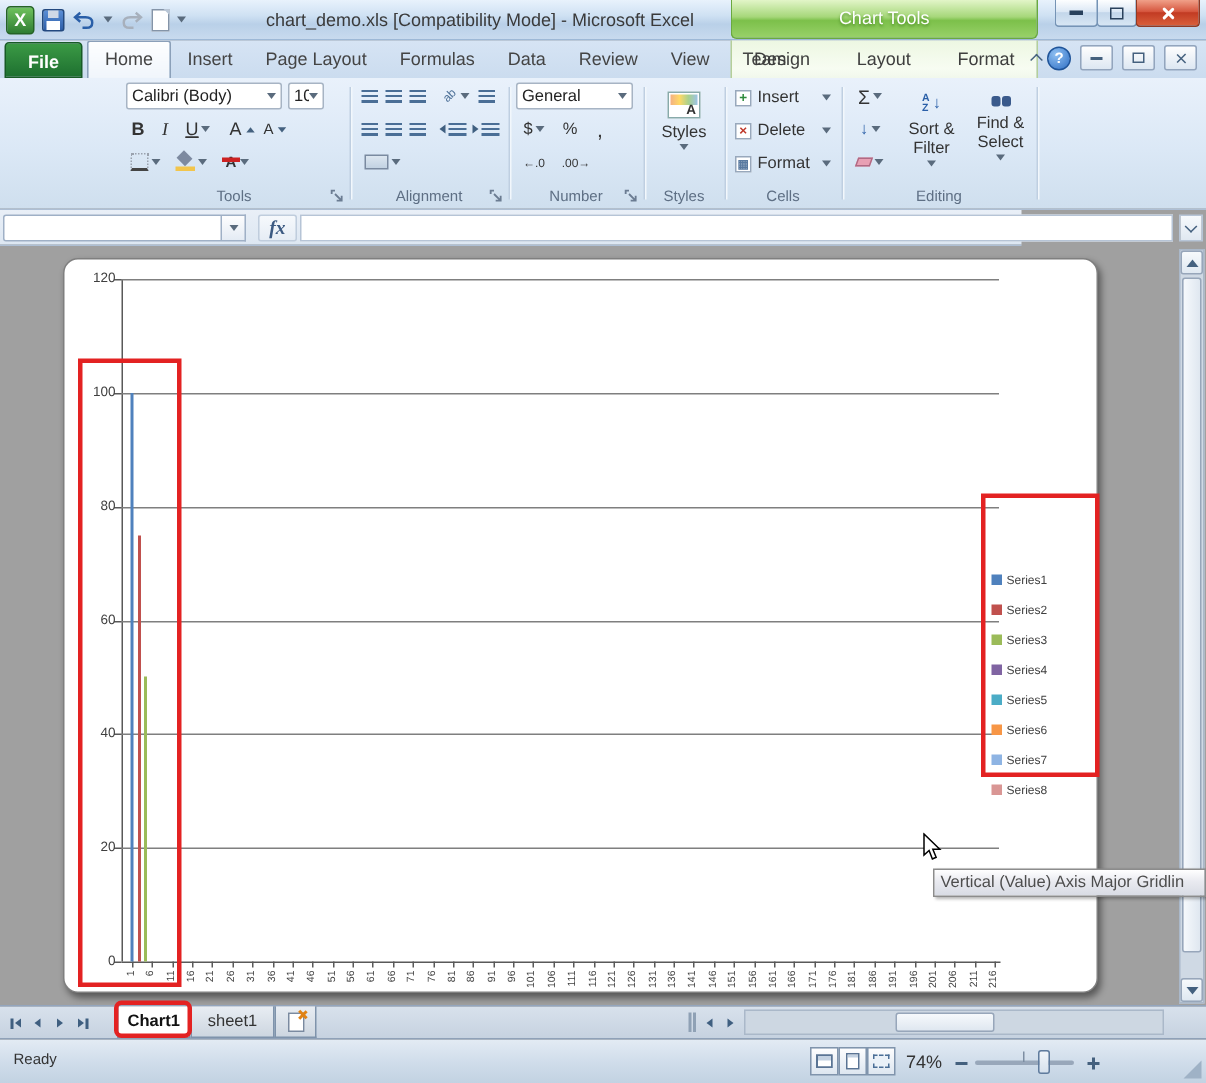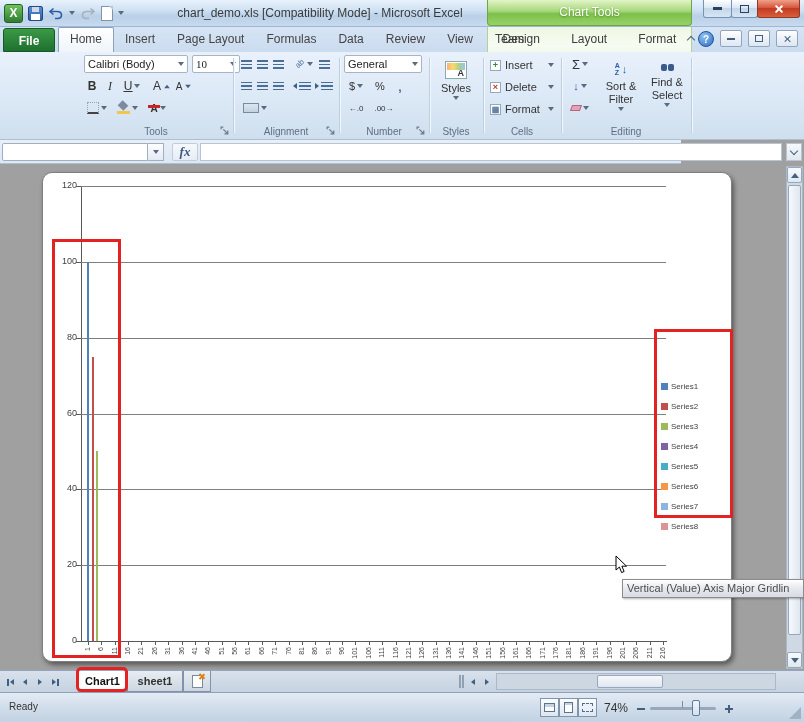--- a/index.html
+++ b/index.html
@@ -137,21 +137,21 @@
 .tri-up { width:0; height:0; border-left:4px solid transparent; border-right:4px solid transparent; border-bottom:5px solid #44617f; }
 .tri-dn { width:0; height:0; border-left:4px solid transparent; border-right:4px solid transparent; border-top:5px solid #44617f; }
 .vthumb { position:absolute; left:1px; top:18px; width:13px; height:450px; background:linear-gradient(to right,#f6f9fc,#dfe7f0); border:1px solid #97a6ba; border-radius:2px; }
 
 
 .tabbar { position:absolute; left:0; top:670px; width:804px; height:22px; background:linear-gradient(#d8e1ec,#c6d2e0); border-top:1px solid #93a5bd; }
 .navbtn { position:absolute; top:3px; width:14px; height:16px; display:flex; align-items:center; justify-content:center; gap:1px; }
 .navbar { width:2px; height:7px; background:#3f5f80; }
 .sheettab { position:absolute; top:0; height:21px; display:flex; align-items:center; justify-content:center; font-size:11px; border:1px solid #7f93ab; border-top:none; }
 .sheettab.active { background:#fff; font-weight:bold; color:#111; z-index:2; }
-.sheettab.inactive { background:linear-gradient(#e8edf3,#cdd6e0); color:#333;font-weight:bold; }
+.sheettab.inactive { background:linear-gradient(#e8edf3,#cdd6e0); color:#333; }
 .inspage { position:relative; width:11px; height:13px; background:#fff; border:1px solid #7a8aa0; }
 .spark { position:absolute; right:-3px; top:-3px; width:7px; height:7px; }
 .spark::before,.spark::after { content:""; position:absolute; left:3px; top:0; width:1.5px; height:7px; background:#e08214; }
 .spark::before { transform:rotate(45deg); } .spark::after { transform:rotate(-45deg); }
 .htrack { position:absolute; left:496px; top:2px; width:280px; height:17px; background:#cdd7e2; border:1px solid #aab8c9; }
 .hthumb { position:absolute; left:100px; top:1px; width:66px; height:13px; background:linear-gradient(#f6f9fc,#dfe7f0); border:1px solid #97a6ba; border-radius:2px; }
 .splitter { position:absolute; left:459px; top:4px; width:5px; height:13px; border-left:2px solid #8fa1b5; border-right:2px solid #8fa1b5; }
 
 
 .statusbar { position:absolute; left:0; top:692px; width:804px; height:30px; background:linear-gradient(#e3ebf4,#cfdcea 55%,#c2d2e2); border-top:1px solid #8fa1b8; }
@@ -246,21 +246,21 @@
 </div>
 
 <div class="ribbon">
 
 
   <div class="group" style="left:80px;width:152px;">
     <div class="combo" style="left:4px;top:2px;width:104px;">
       <span class="cv">Calibri (Body)</span>
       <span class="dda"></span>
     </div>
-    <div class="combo" style="left:112px;top:2px;width:48px;font-family:Liberation Serif, serif;">
+    <div class="combo" style="left:112px;top:2px;width:24px;">
       <span class="cv">10</span>
       <span class="dda"></span>
     </div>
     <div class="ric" style="left:4px;top:24px;width:16px;font-weight:bold;font-size:12px;">B</div>
     <div class="ric" style="left:22px;top:24px;width:16px;font-style:italic;font-family:'Liberation Serif',serif;font-size:12px;">I</div>
     <div class="ric" style="left:40px;top:24px;width:24px;text-decoration:underline;font-size:12px;">
         <span style="text-decoration:underline;">U</span>
         <span class="dda"></span>
       </div>
     <div class="ric" style="left:72px;top:24px;width:20px;font-size:12px;">

